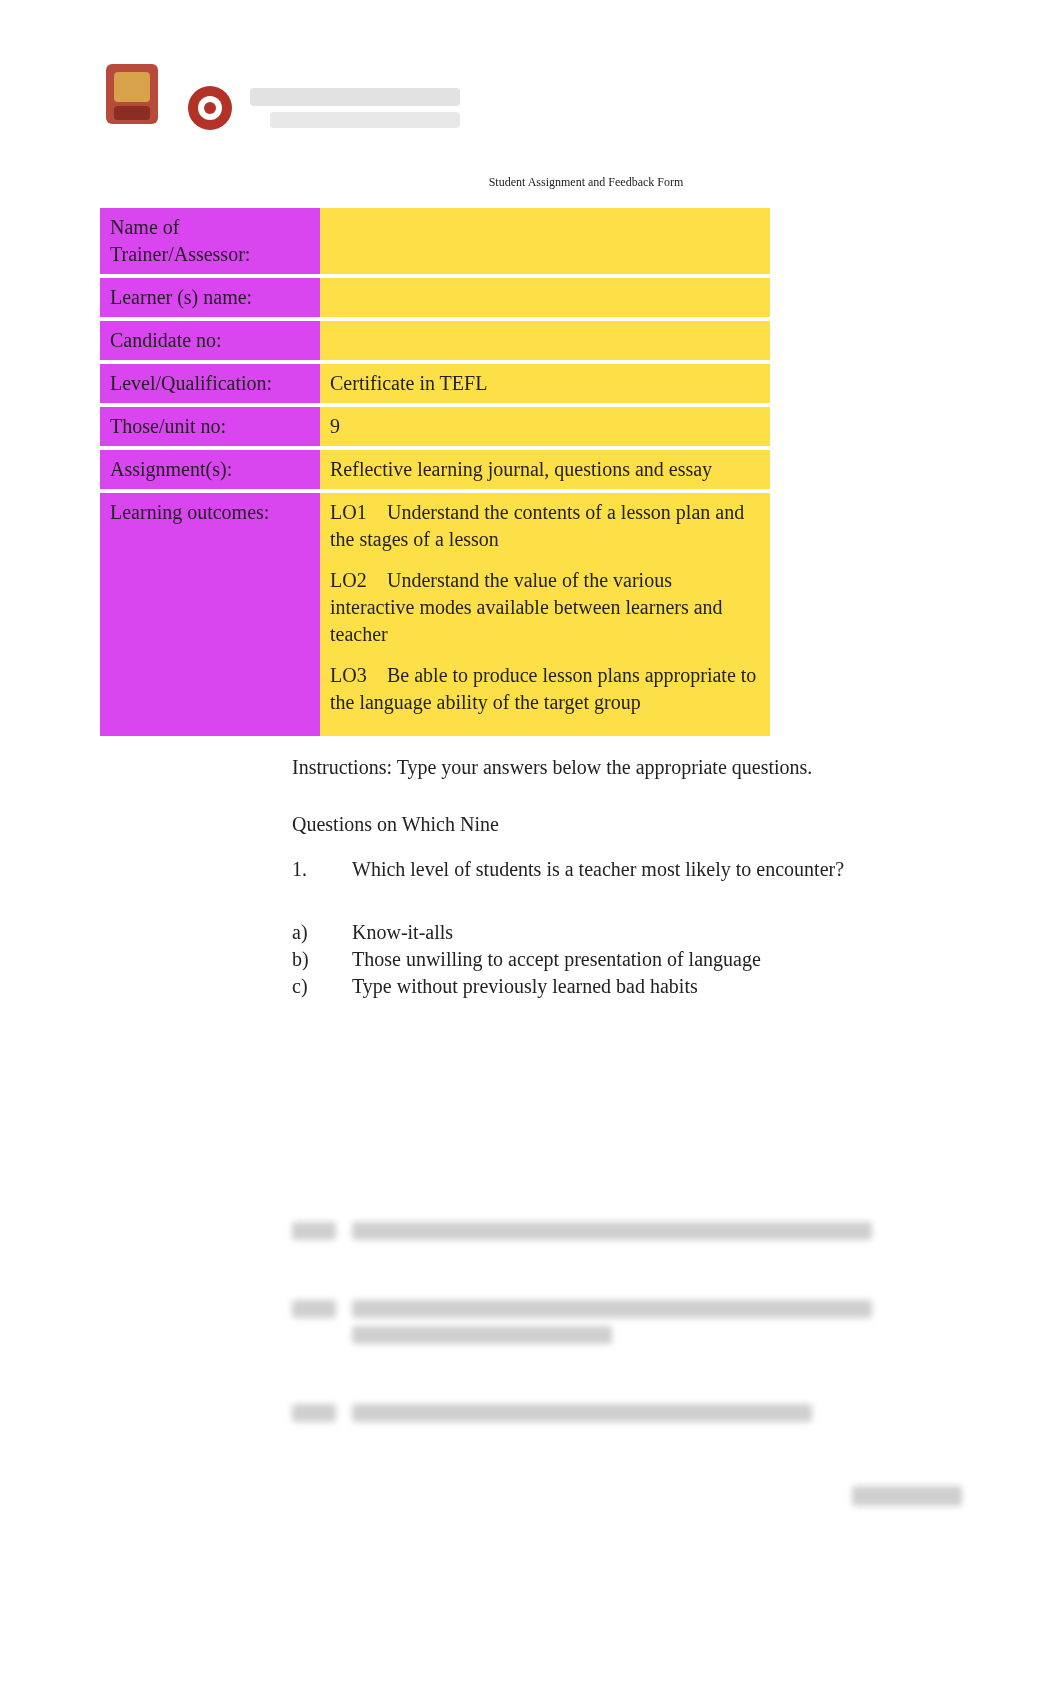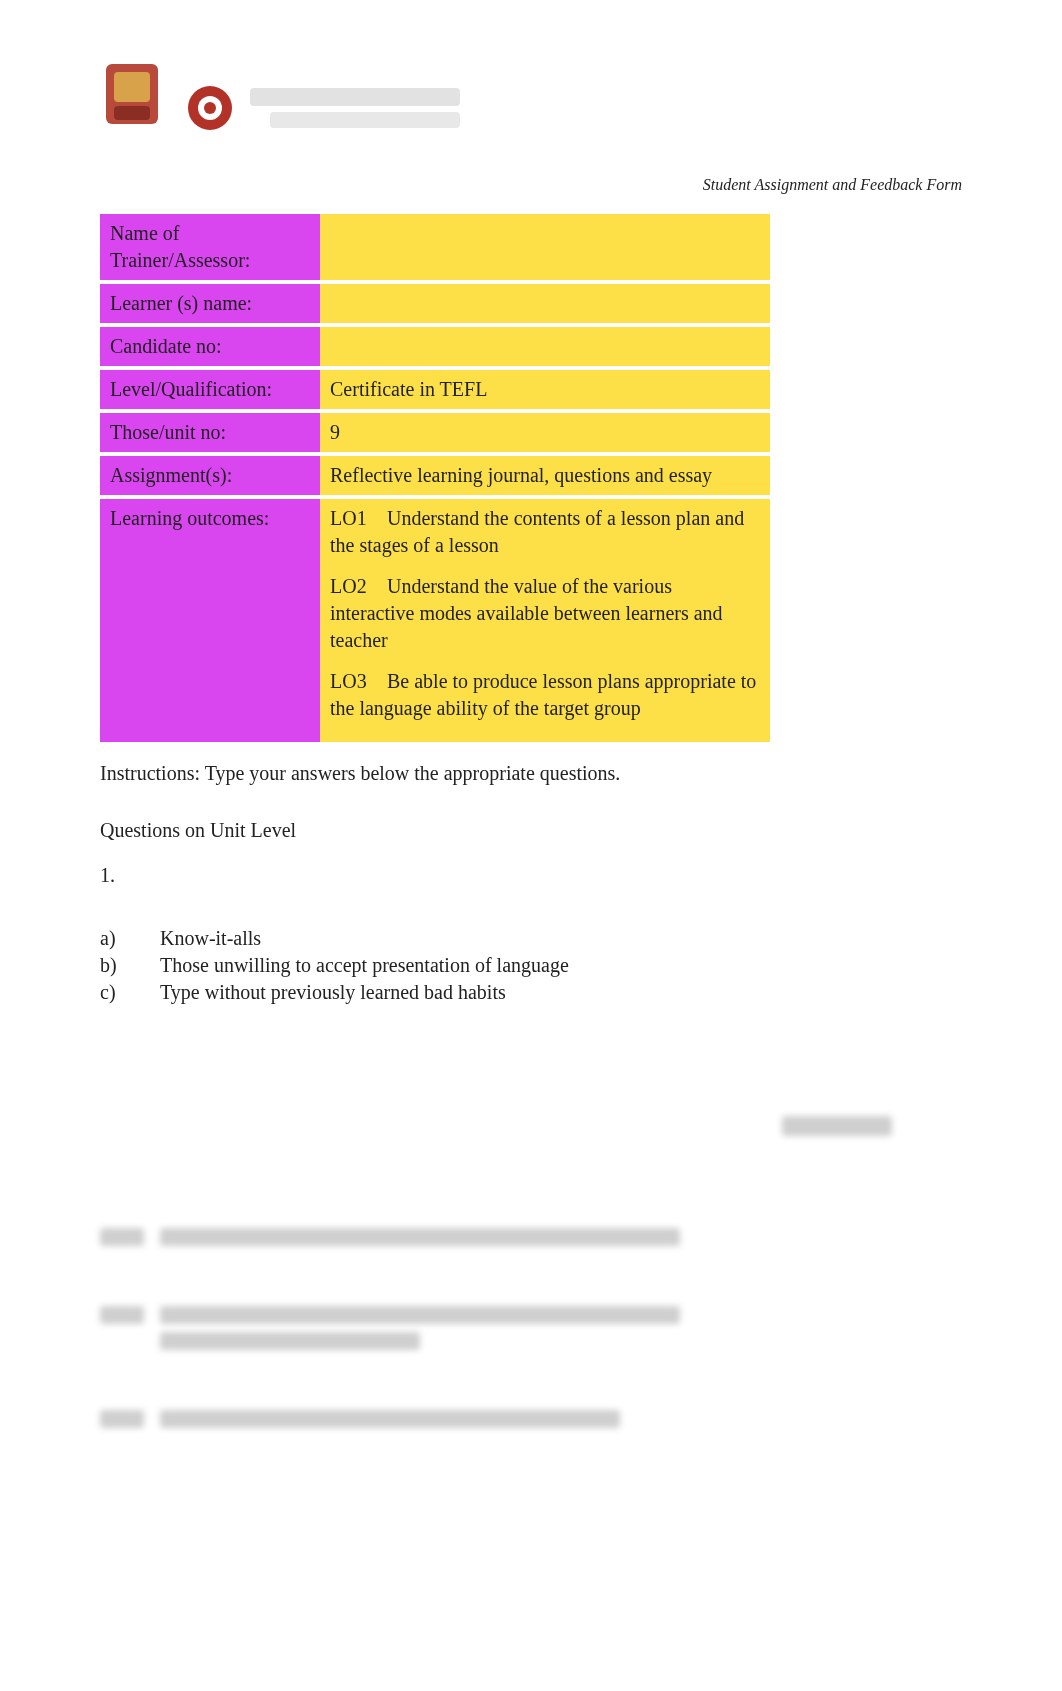--- a/index.html
+++ b/index.html
@@ -16,25 +16,24 @@
       padding: 50px 100px 60px 100px;
       line-height: 1.35;
     }
     .logo {
       margin-bottom: 28px;
     }
     .logo svg {
       display: block;
     }
     .form-title {
-      text-align: right;
+      text-align: center;
       margin-left: 110px;
       margin-bottom: 18px;
-      font-size: 16px;
-      font-style: italic;
+      font-size: 12px;
     }
     table.info {
       width: 670px;
       border-collapse: collapse;
       margin-bottom: 14px;
     }
     table.info td {
       vertical-align: top;
       padding: 6px 10px;
       background: #d946ef;
@@ -48,21 +47,22 @@
     }
     .lo-block p {
       margin-bottom: 14px;
     }
     .lo-tag {
       display: inline-block;
       width: 52px;
     }
     .lower {
       display: flex;
-      align-items: center;
+      align-items: flex-end;
+      flex-direction: column;
     }
     .main-col {
       width: 670px;
     }
     .side-col {
       margin-left: 18px;
       flex: 0 0 180px;
     }
     .instr {
       margin-bottom: 30px;
@@ -196,25 +196,26 @@
   </tr>
 </tbody>
   </table>
 
 <div class="lower">
 
   <div class="main-col">
 
     <p class="instr">Instructions: Type your answers below the appropriate questions.</p>
 
-    <p class="qheading">Questions on Unit Level</p>
+    <p class="qheading">Questions on Which Nine</p>
 
     <div class="question">
       <div class="qline">
         <span class="num">1.</span>
+        <span>Which level of students is a teacher most likely to encounter?</span>
       </div>
     </div>
 
     <div class="options">
       <div class="opt">
         <span class="letter">a)</span>
         <span>Know-it-alls</span>
       </div>
       <div class="opt">
         <span class="letter">b)</span>

